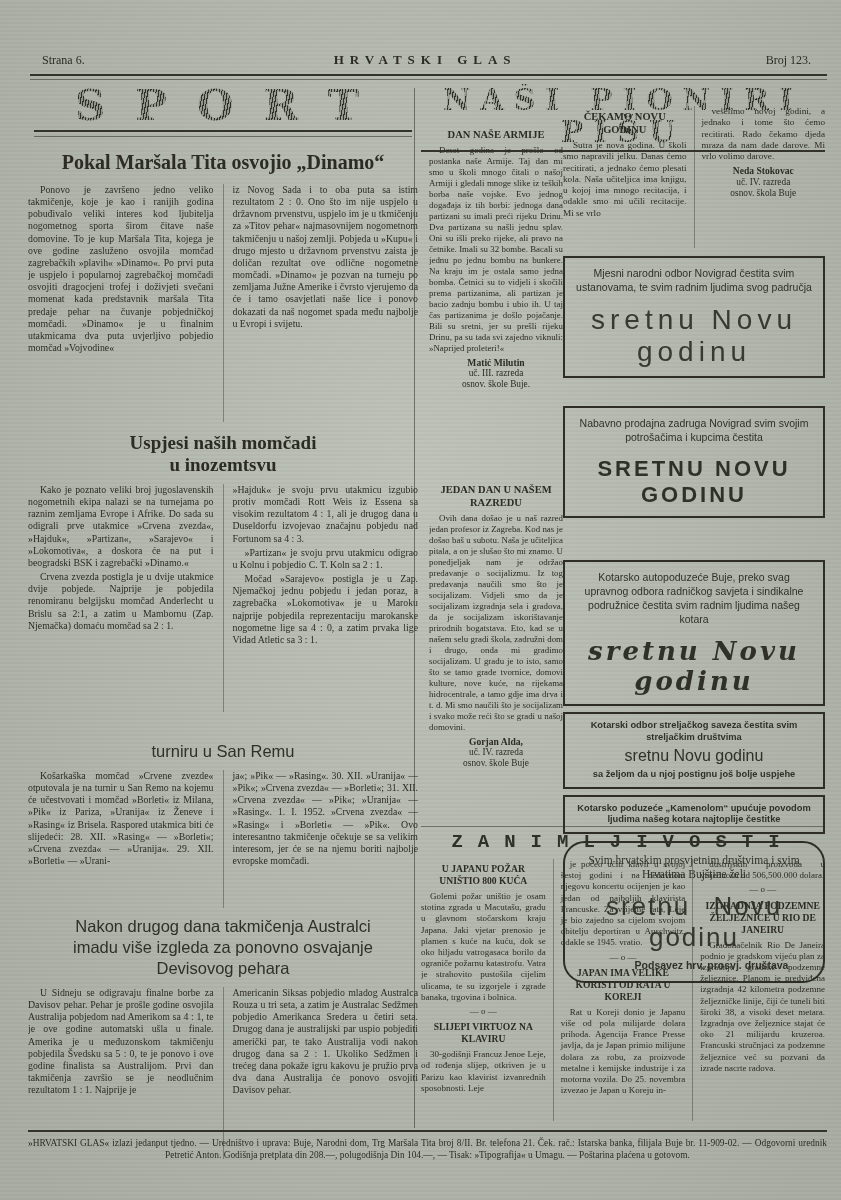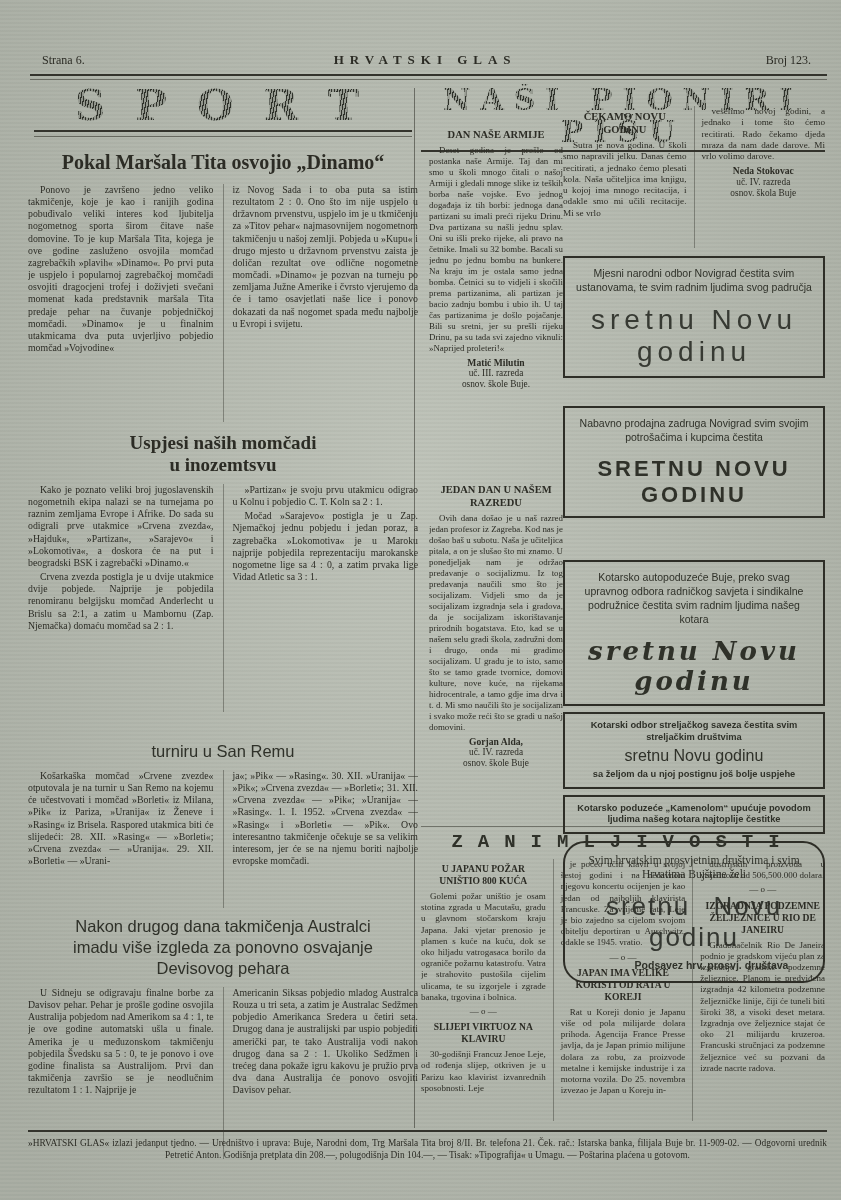--- a/index.html
+++ b/index.html
@@ -123,20 +123,21 @@
     <h2 class="a-title2">
       <span>Uspjesi naših momčadi</span><br>
       <span>u inozemtsvu</span>
     </h2>
     <div class="cols h-uspjesi">
       <div class="col">
         <p>Kako je poznato veliki broj jugoslavenskih nogometnih ekipa nalazi se na turnejama po raznim zemljama Evrope i Afrike. Do sada su odigrali prve utakmice »Crvena zvezda«, »Hajduk«, »Partizan«, »Sarajevo« i »Lokomotiva«, a doskora će na put i beogradski BSK i zagrebački »Dinamo.«</p>
         <p>Crvena zvezda postigla je u dvije utakmice dvije pobjede. Najprije je pobjedila renomiranu belgijsku momčad Anderlecht u Brislu sa 2:1, a zatim u Mambornu (Zap. Njemačka) domaću momčad sa 2 : 1.</p>
       </div>
       <div class="col">
+        <p class="noindent">»Hajduk« je svoju prvu utakmicu izgubio protiv momčadi Rott Weis iz Essena sa visokim rezultatom 4 : 1, ali je drugog dana u Duseldorfu izvojevao značajnu pobjedu nad Fortunom sa 4 : 3.</p>
         <p>»Partizan« je svoju prvu utakmicu odigrao u Kolnu i pobjedio C. T. Koln sa 2 : 1.</p>
         <p>Močad »Sarajevo« postigla je u Zap. Njemačkoj jednu pobjedu i jedan poraz, a zagrebačka »Lokomotiva« je u Maroku najprije pobjedila reprezentaciju marokanske nogometne lige sa 4 : 0, a zatim prvaka lige Vidad Atletic sa 3 : 1.</p>
       </div>
     </div>
 
     <h2 class="sans-title">
       <br>
       <span>turniru u San Remu</span>
     </h2>
     <div class="cols h-kos">

